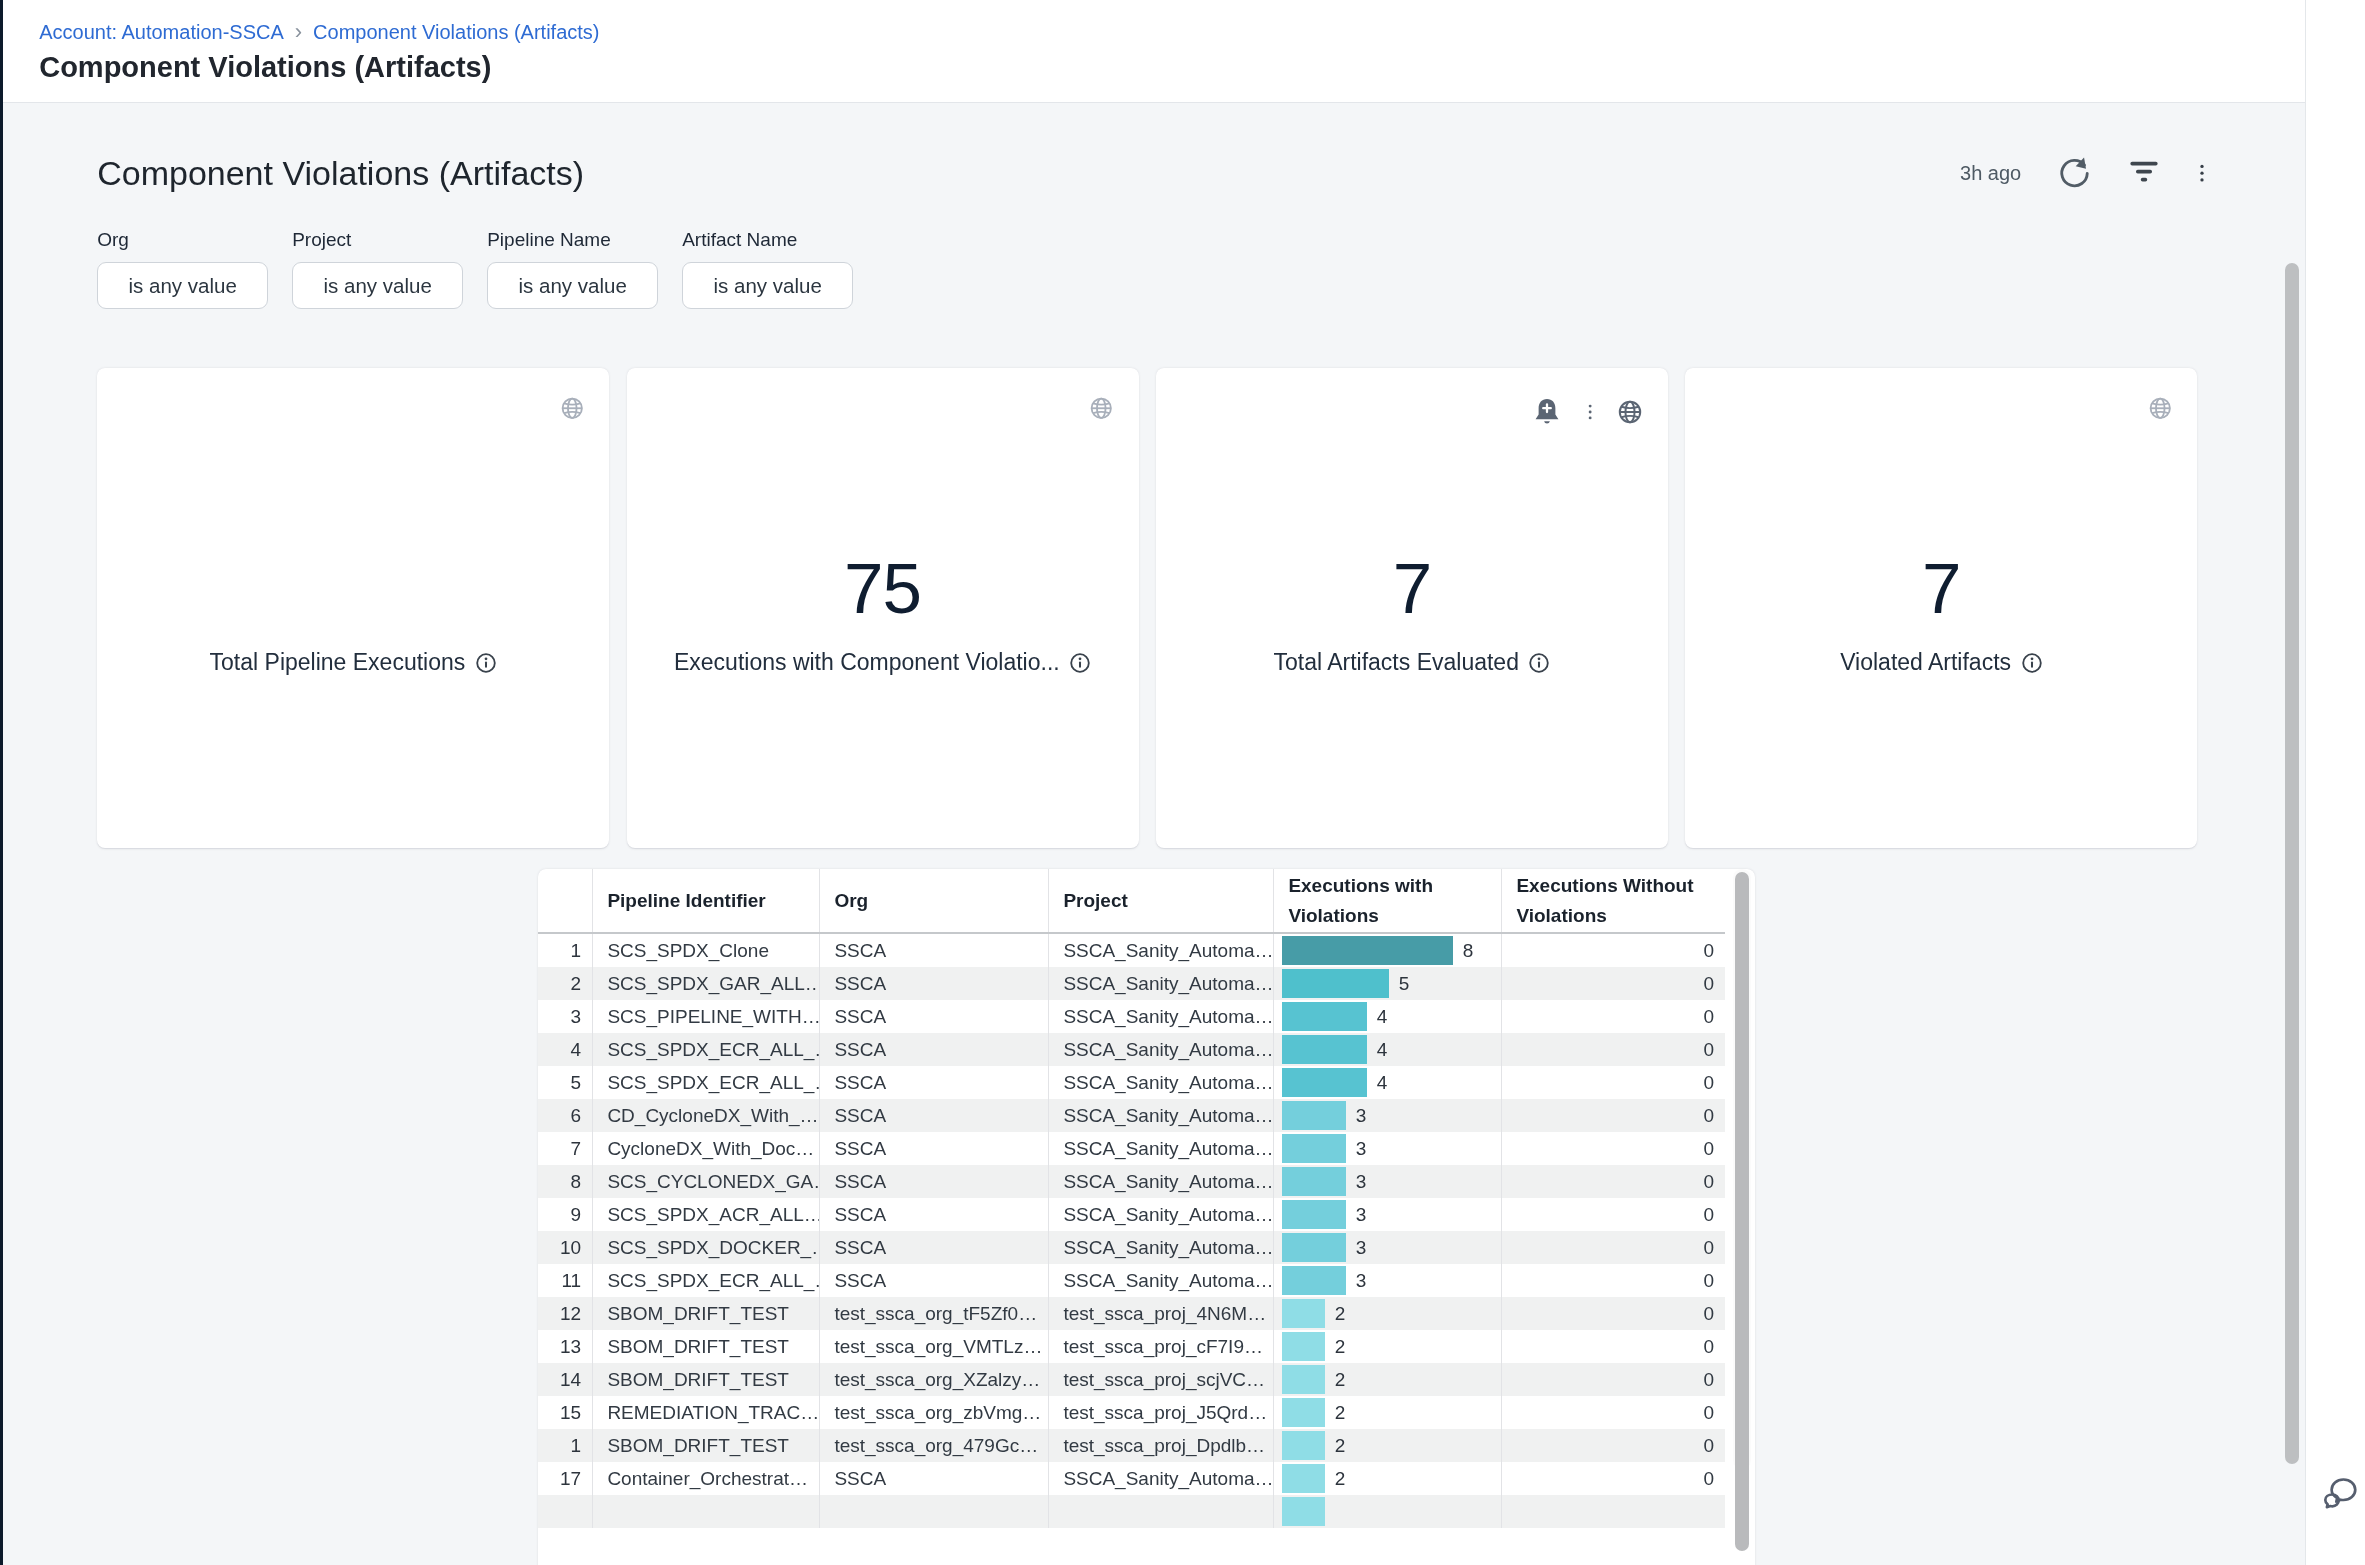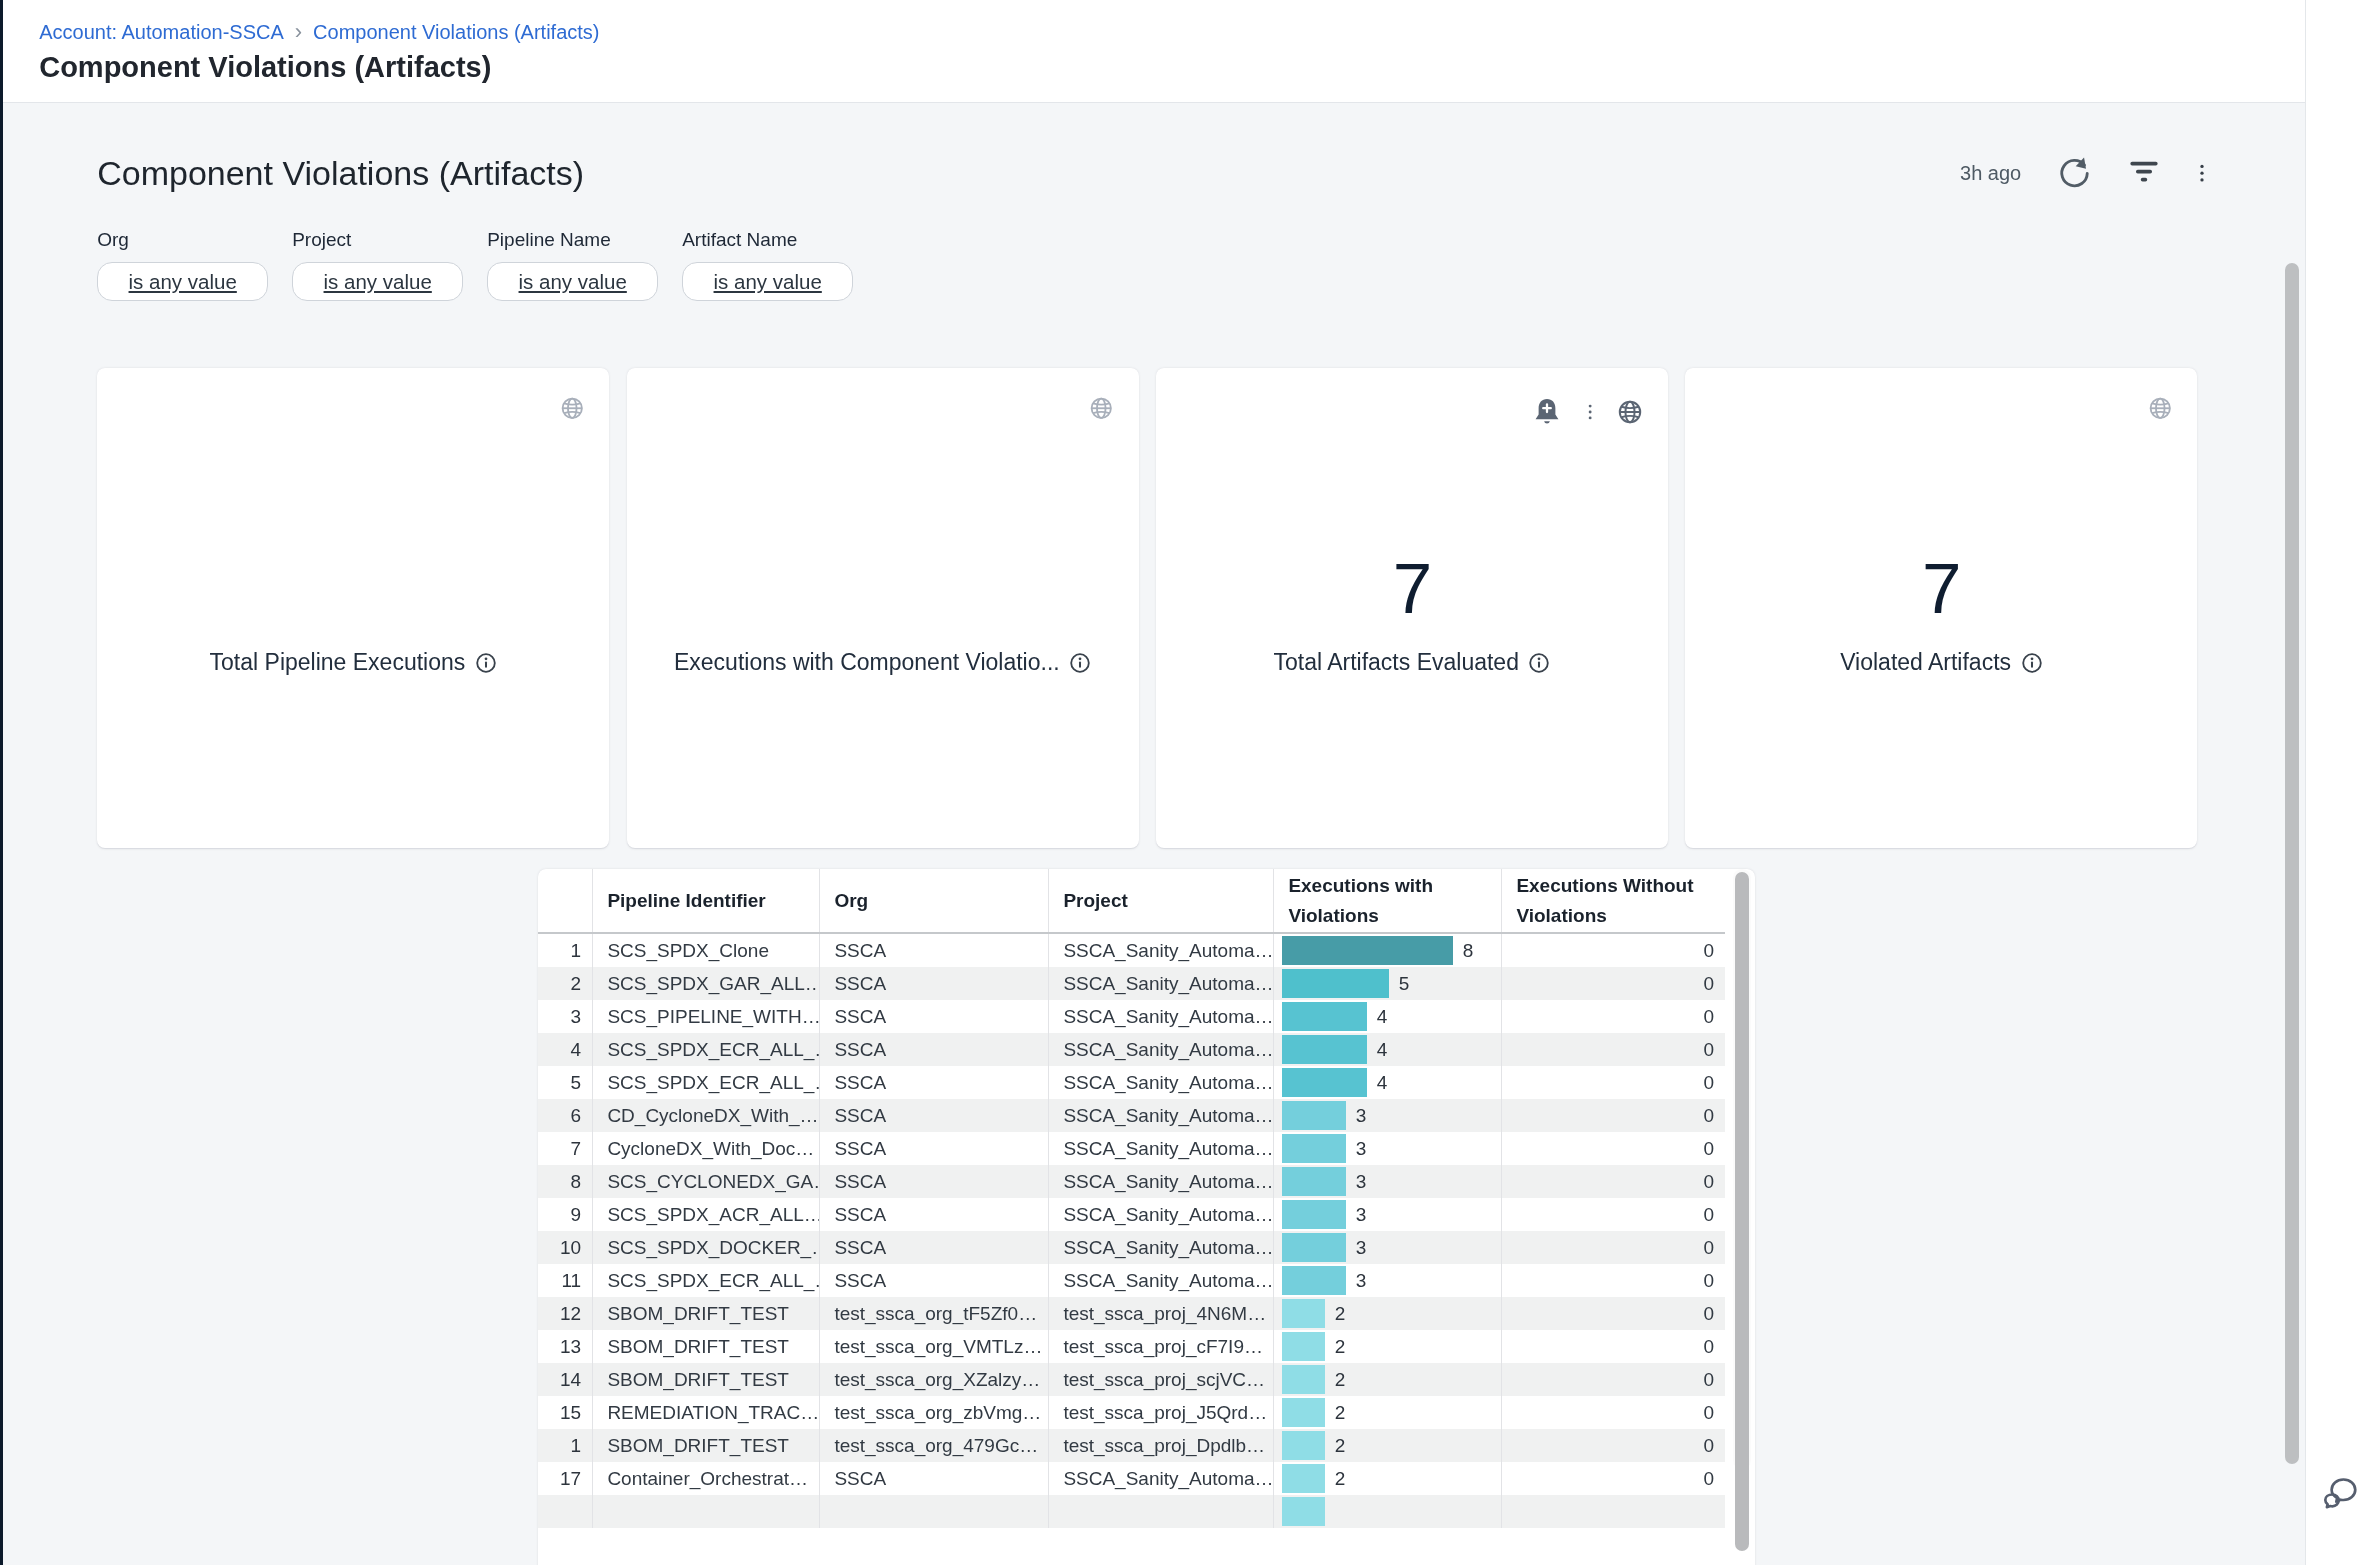--- a/index.html
+++ b/index.html
@@ -23,23 +23,23 @@
   .dash-header{position:absolute;left:94px;top:44px;width:2111px;height:52px;display:flex;
                align-items:center;justify-content:space-between;}
   .dash-title{margin:0;font-size:34px;font-weight:400;color:#1e252d;}
   .dash-controls{display:flex;align-items:center;gap:36px;margin-left:48px;}
   .last-refreshed{font-size:20px;color:#4e5a64;}
   .icon-btn{display:inline-flex;align-items:center;justify-content:center;cursor:pointer;background:none;border:none;padding:0;}
   
   .filters{position:absolute;left:94px;top:126px;display:flex;gap:24px;}
   .filter-item{display:flex;flex-direction:column;}
   .f-label{font-size:19px;color:#1e2836;margin-bottom:11px;}
-  .f-box{height:39px;min-width:171px;box-sizing:border-box;display:flex;align-items:center;justify-content:center;
-         background:#fff;border:1.6px solid #cfd4da;border-radius:15px;font-size:20.5px;color:#2c3640;
-         padding:0 20.5px;cursor:pointer;text-decoration:underline;}
+  .f-box{height:47px;min-width:171px;box-sizing:border-box;display:flex;align-items:center;justify-content:center;
+         background:#fff;border:1.6px solid #cfd4da;border-radius:9px;font-size:20.5px;color:#2c3640;
+         padding:0 20.5px;cursor:pointer;}
   .f-box.active{background:#dae6f4;border-color:#9ba8b5;color:#141f2d;}
   
   .tiles{position:absolute;left:94px;top:265px;display:flex;gap:17.4px;}
   .tile{position:relative;width:512px;height:480px;background:#fff;border-radius:8px;
         box-shadow:0 0.8px 2.4px rgba(40,41,61,.1),0 0.8px 0.8px rgba(40,41,61,.06);}
   .tile-icons{position:absolute;top:28.4px;right:25px;display:flex;align-items:center;gap:22px;color:#a8afba;}
   .tile-icons .dark{color:#5b6573;}
   .tile-value{position:absolute;top:180px;left:0;width:100%;text-align:center;font-size:71px;font-weight:500;
               color:#0f1d30;letter-spacing:-0.8px;}
   .tile-label{position:absolute;top:281px;left:0;width:100%;text-align:center;font-size:23px;color:#222e3d;
@@ -165,20 +165,21 @@
             <span class="icon-btn">
               <svg width="24.5" height="24.5" viewBox="0 0 32 32" fill="none" stroke="currentColor" stroke-width="2.4">
     <circle cx="16" cy="16" r="12.6"></circle>
                 <line x1="3.4" y1="16" x2="28.6" y2="16"></line>
     <ellipse cx="16" cy="16" rx="5.6" ry="12.6"></ellipse>
     <path d="M5.5 9.5 Q16 13 26.5 9.5" fill="none"></path>
                 <path d="M5.5 22.5 Q16 19 26.5 22.5" fill="none"></path>
               </svg>
             </span>
           </div>
+          <div class="tile-value">75</div>
           <div class="tile-label">
             <span class="lbl">Executions with Component Violatio...</span>
             <span class="info-ic">
               <svg width="22" height="22" viewBox="0 0 24 24">
     <circle cx="12" cy="12" r="9.6" fill="none" stroke="currentColor" stroke-width="2"></circle>
     <circle cx="12" cy="7.4" r="1.5" fill="currentColor"></circle>
     <rect x="10.9" y="10.3" width="2.2" height="7" rx="1.1" fill="currentColor"></rect>
               </svg>
             </span>
           </div>

